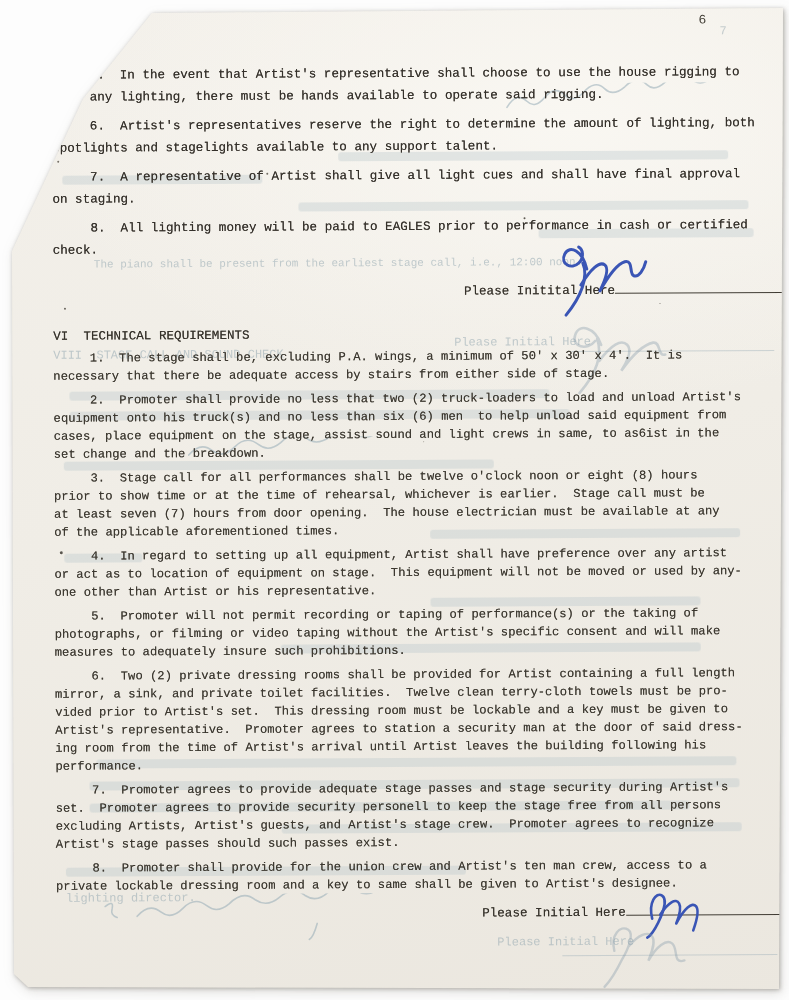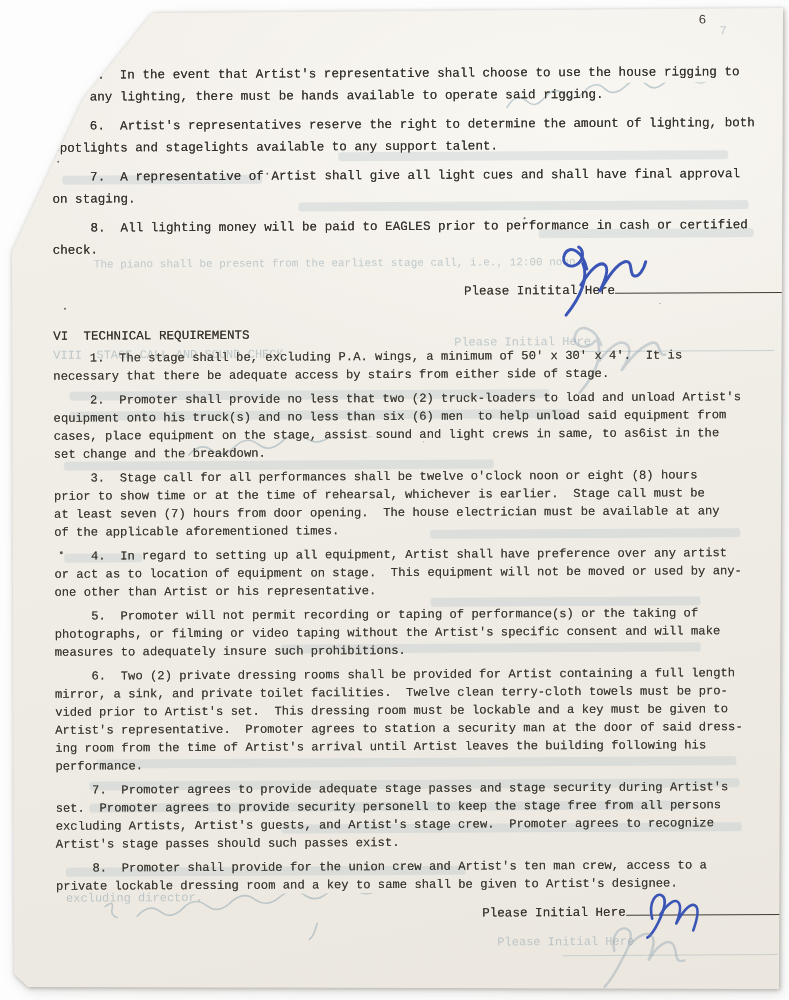--- a/index.html
+++ b/index.html
@@ -69,21 +69,21 @@
           <div class="gbar" style="left:280px;top:824px;width:460px"></div>
           <div class="gbar" style="left:64px;top:866px;width:400px"></div>
         </div>
 
         <div class="gtext" style="left:95px;top:257px;font-size:11px">The piano shall be present from the earliest stage call, i.e., 12:00 noon.</div>
         <div class="gtext" style="left:54px;top:347px;font-size:12px">VIII  STAGE CALL AND SOUND CHECK</div>
         <div class="gtext" style="left:455px;top:336px;font-size:12px">Please Initial Here</div>
         <div class="gline" style="left:572px;top:352px;width:203px"></div>
         <div class="gtext" style="left:495px;top:936px;font-size:12px">Please Initial Here</div>
         <div class="gline" style="left:560px;top:956px;width:215px"></div>
-        <div class="gtext" style="left:64px;top:890px;font-size:12px">excluding director.</div>
+        <div class="gtext" style="left:64px;top:890px;font-size:12px">lighting director.</div>
 
         <svg class="squig" style="position:absolute;left:505px;top:84px" width="262" height="34" viewBox="0 0 262 34">
           <path d="M4,24 q10,-16 20,-6 q8,8 18,-4 q10,-12 20,-2 q8,8 18,-2 q12,-14 22,-4 q8,8 20,-2 q12,-12 22,-2 q8,8 20,-4 q12,-14 24,-2 q10,10 22,-2 q10,-10 20,0 q8,8 18,-2"></path>
         </svg>
         <svg class="squig" style="position:absolute;left:185px;top:436px" width="500" height="28" viewBox="0 0 500 28">
           <path d="M4,18 q12,-14 24,-4 q10,8 22,-4 q12,-12 24,-2 q10,8 22,-2 q14,-14 26,-4 q10,8 24,-2 q14,-12 26,-2 q10,8 24,-4 q14,-14 26,-2 q12,10 26,-2 q12,-12 24,-2 q10,8 24,-2 q14,-12 26,-2 q12,8 26,-4 q12,-12 24,-2 q10,8 24,-2"></path>
         </svg>
         <svg class="squig" style="position:absolute;left:95px;top:893px" width="380" height="50" viewBox="0 0 380 50">
           <path d="M8,12 q9,-7 7,2 q-2,7 5,9"></path>
           <path d="M40,22 q12,-14 24,-4 q10,8 22,-4 q12,-12 24,-2 q10,8 22,-2 q14,-14 26,-4 q12,8 24,-2 q14,-12 26,-2 q12,8 24,-4 q14,-12 26,-2 q12,10 26,-2 q12,-10 24,0 q10,8 22,-2 q12,-10 22,0"></path>

